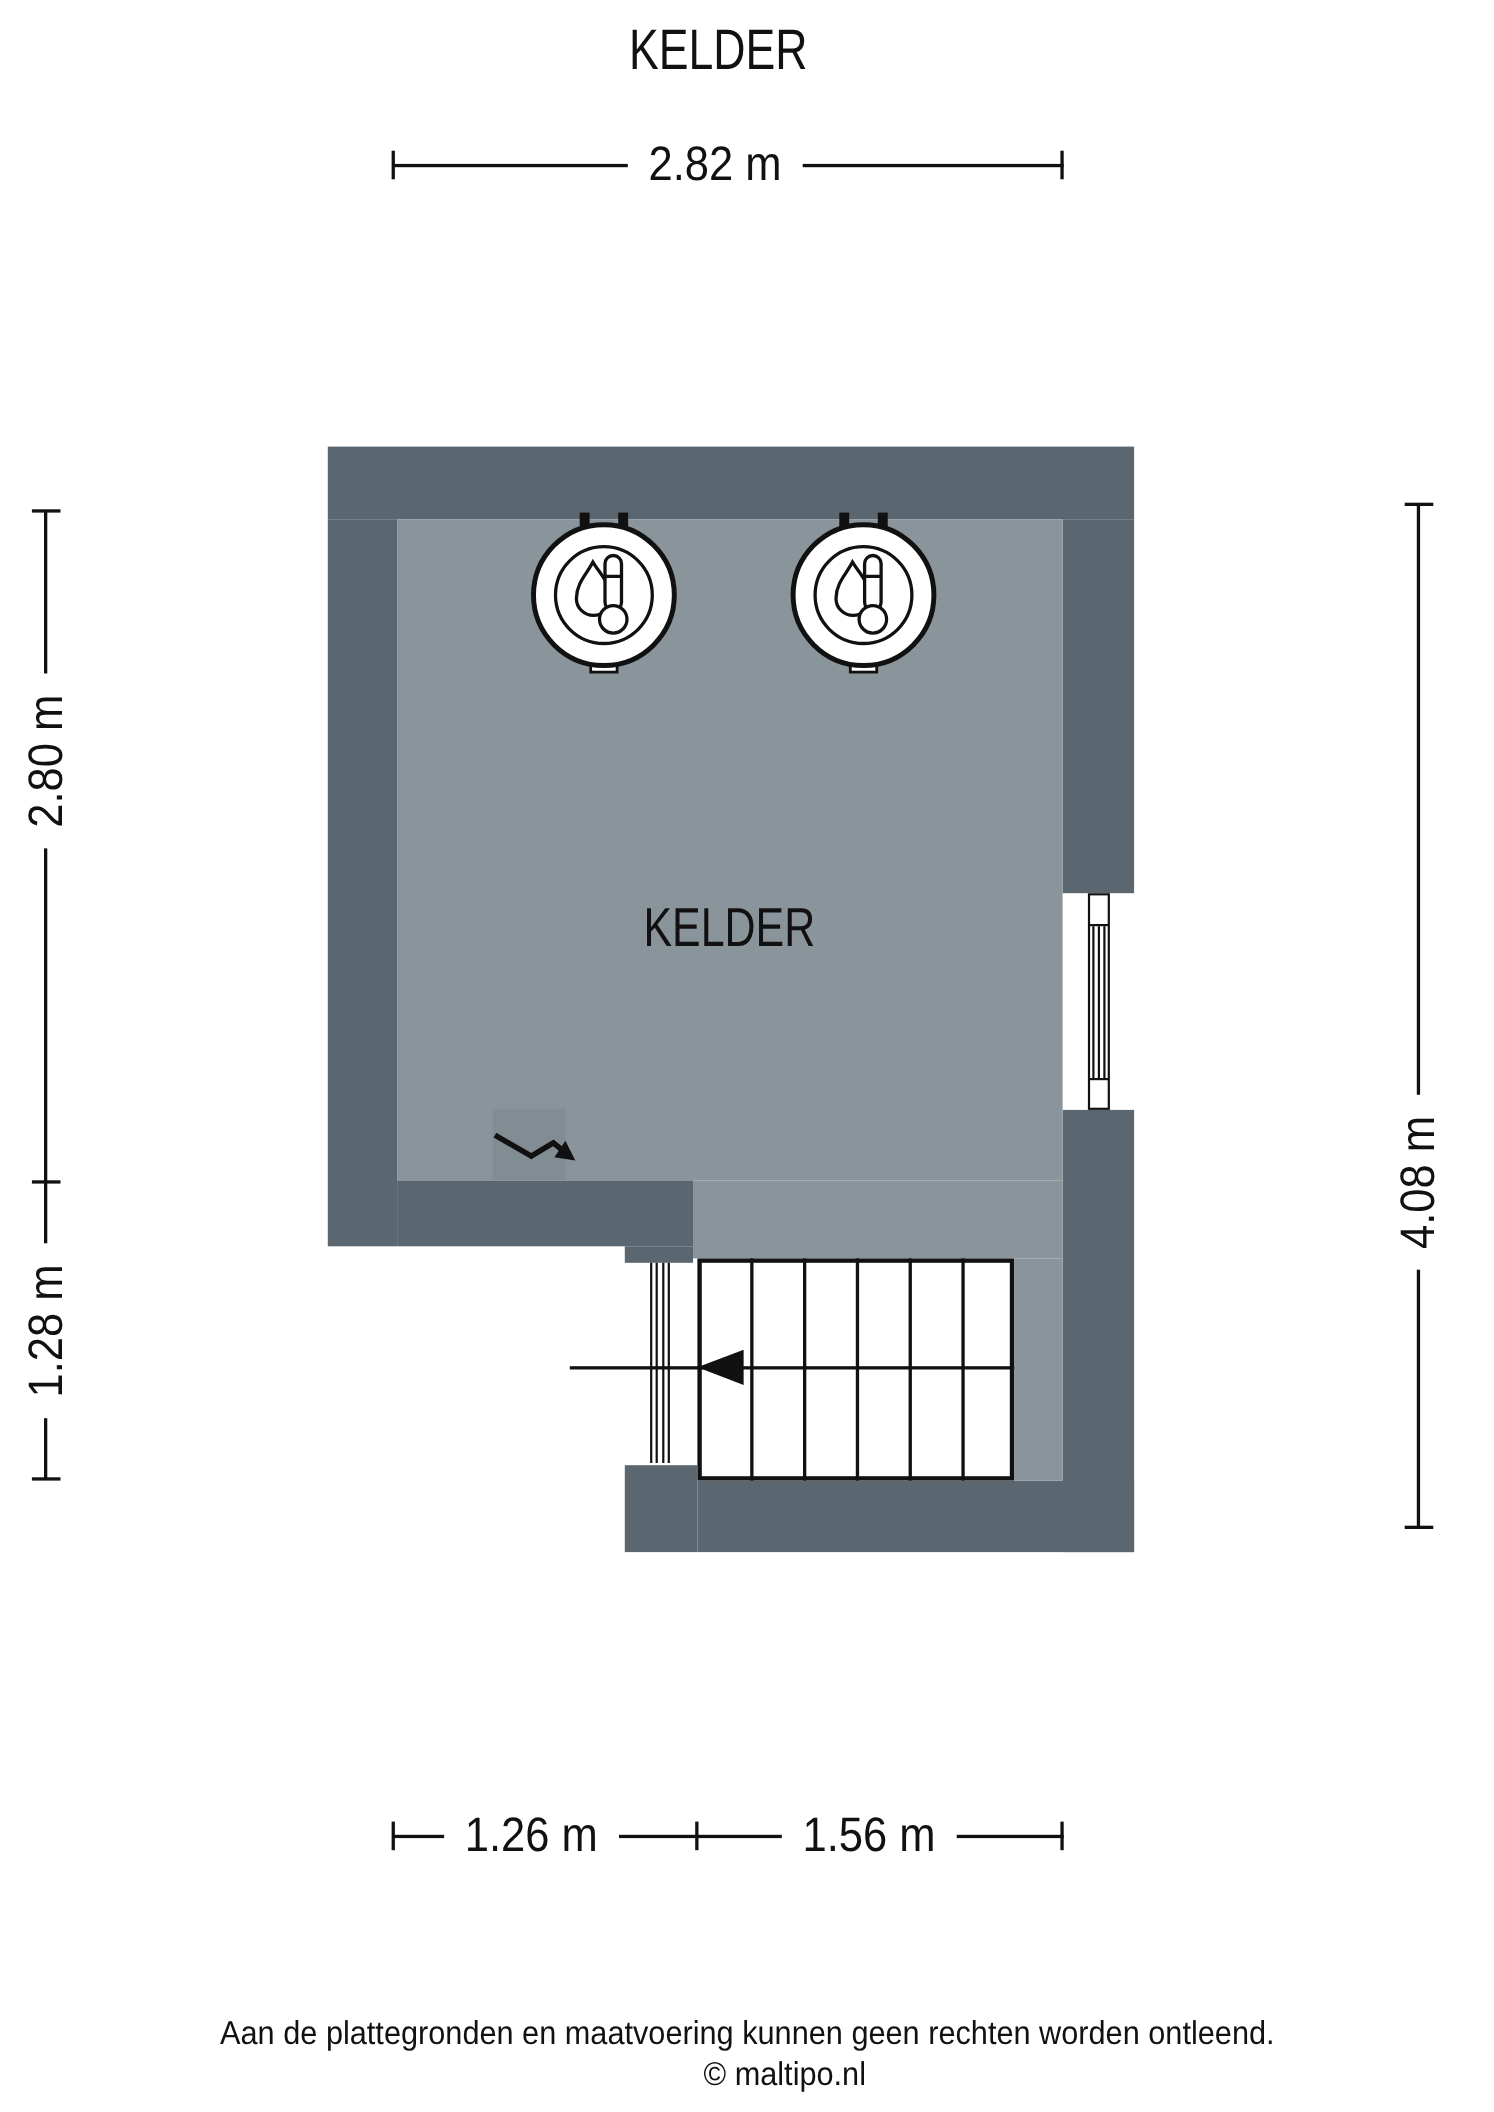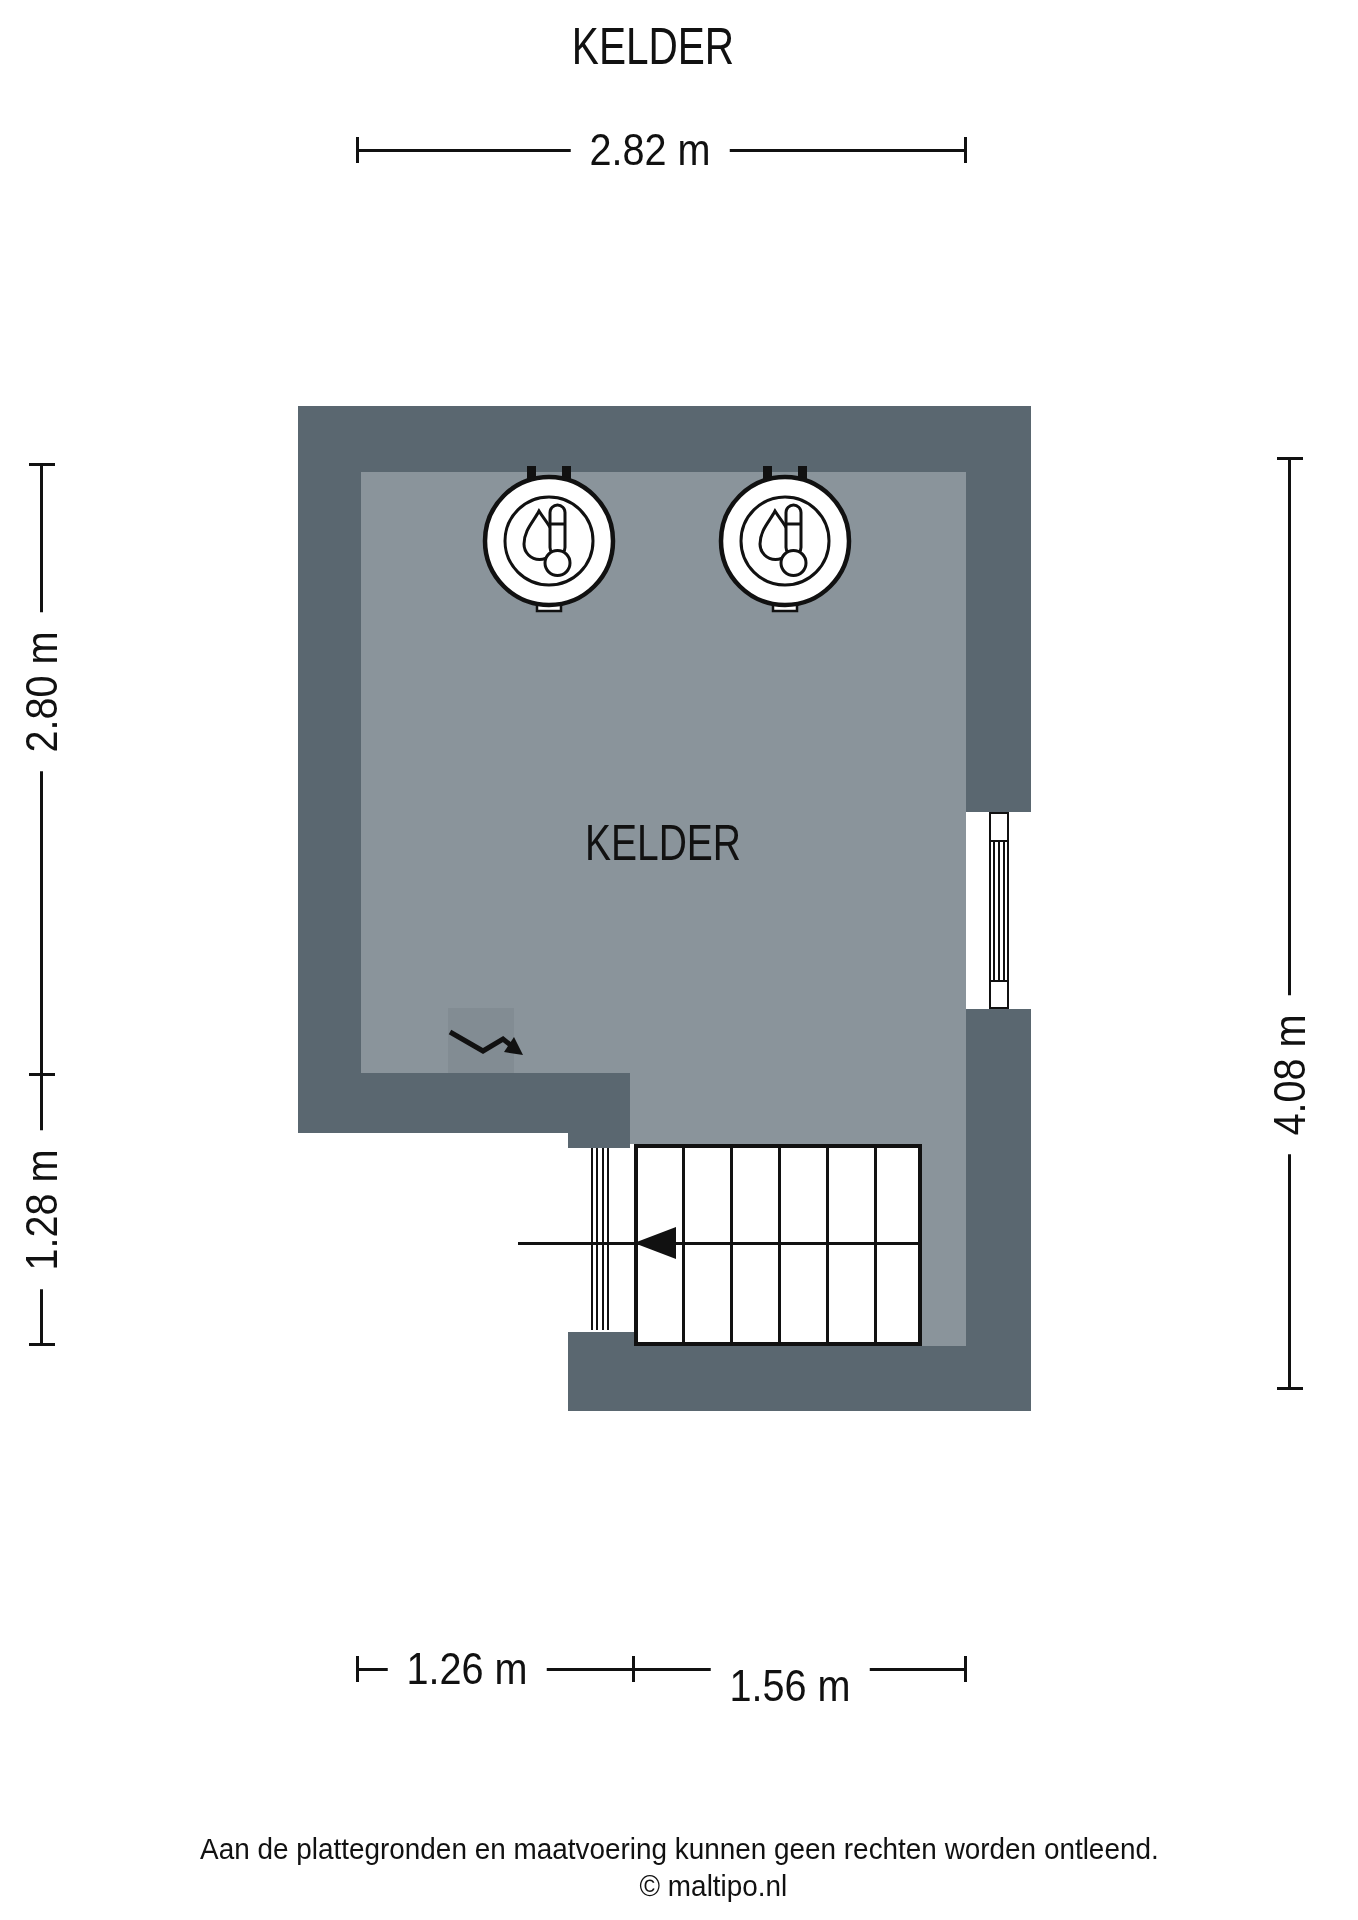--- a/index.html
+++ b/index.html
@@ -64,24 +64,24 @@
   <div class="tick-h" style="left:1277px;top:457px;"></div>
   <div class="tick-h" style="left:1277px;top:1387px;"></div>
   <div class="dim-label rot" style="left:1290px;top:1075px;">
     <span class="squeeze">4.08 m</span>
   </div>
 
   <div class="hline" style="left:357px;top:1668px;width:610px;"></div>
   <div class="tick-v" style="left:356px;top:1656px;"></div>
   <div class="tick-v" style="left:632px;top:1656px;"></div>
   <div class="tick-v" style="left:964px;top:1656px;"></div>
-  <div class="dim-label" style="left:467px;top:1669px;">
+  <div class="dim-label" style="left:483px;top:1669px;">
     <span class="squeeze">1.26 m</span>
   </div>
-  <div class="dim-label" style="left:790px;top:1669px;margin-top:17px;">
+  <div class="dim-label" style="left:790px;top:1669px;">
     <span class="squeeze">1.56 m</span>
   </div>
 
   <div class="wall" style="left:298px;top:406px;width:733px;height:66px;"></div>
   <div class="wall" style="left:298px;top:472px;width:63px;height:661px;"></div>
   <div class="wall" style="left:361px;top:1073px;width:269px;height:60px;"></div>
   <div class="wall" style="left:568px;top:1133px;width:62px;height:15px;"></div>
   <div class="wall" style="left:966px;top:472px;width:65px;height:340px;"></div>
   <div class="wall" style="left:966px;top:1009px;width:65px;height:402px;"></div>
   <div class="wall" style="left:568px;top:1332px;width:66px;height:79px;"></div>

